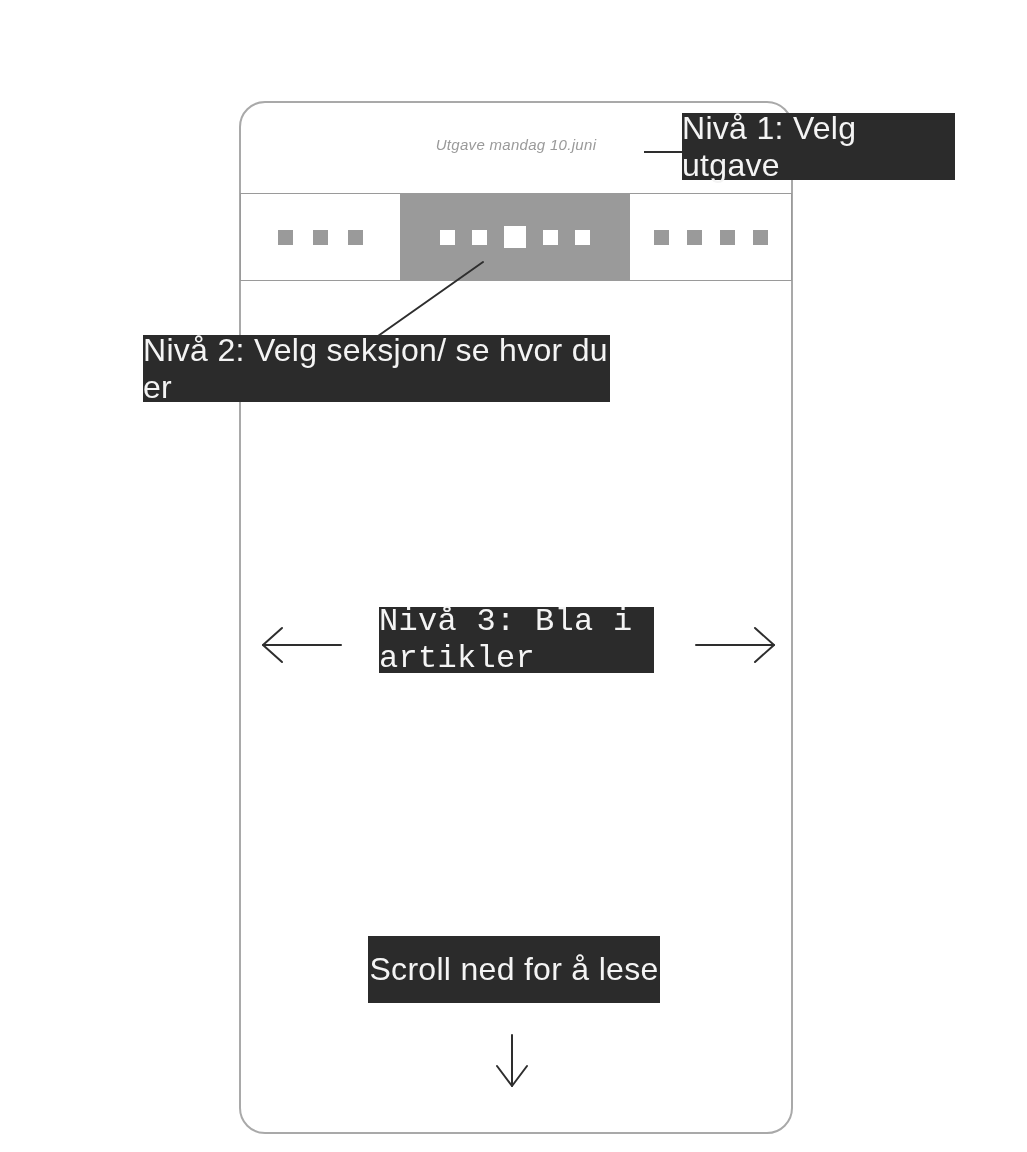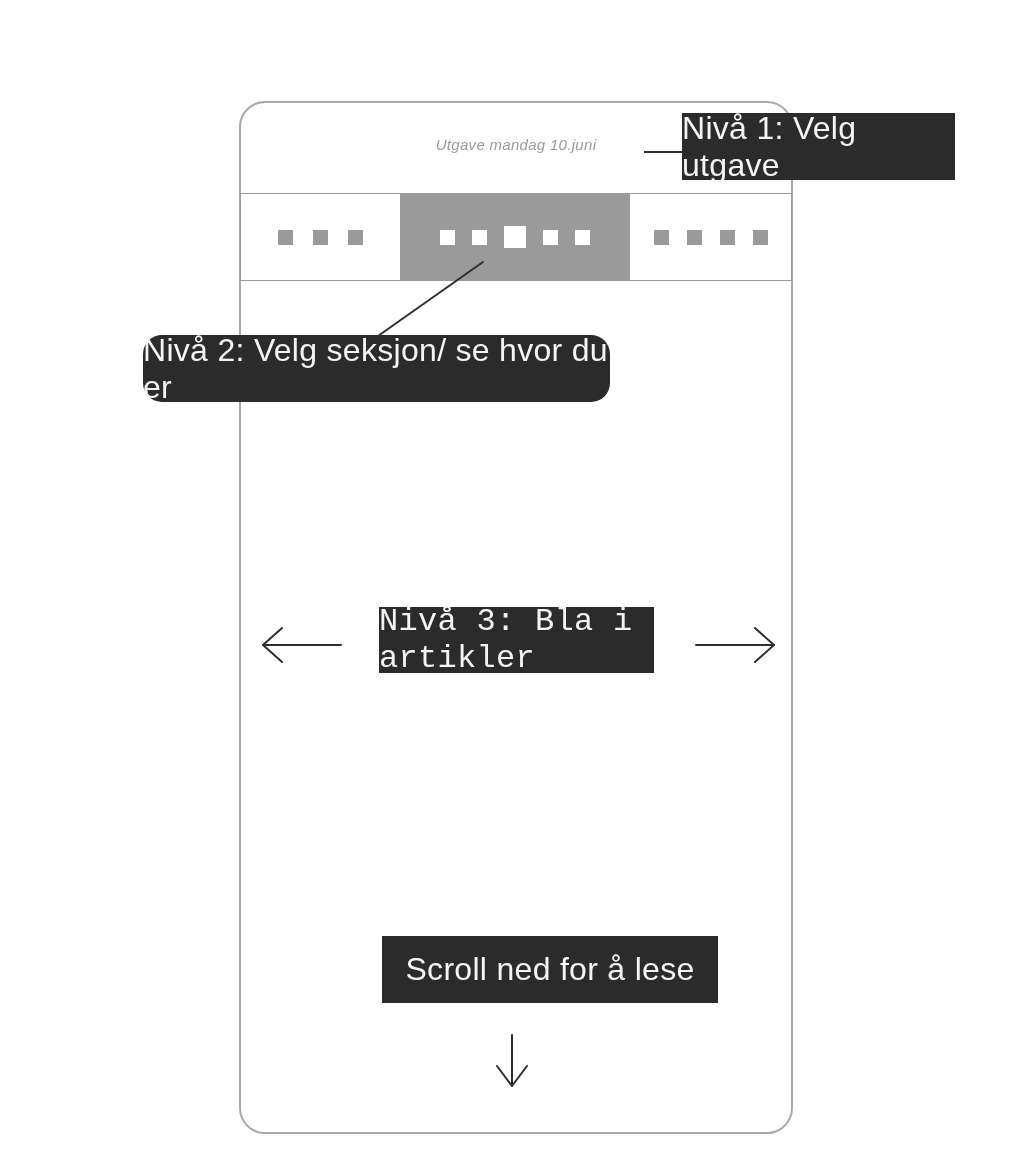--- a/index.html
+++ b/index.html
@@ -21,23 +21,23 @@
   .header-title{
     position:absolute;left:239px;top:136px;width:554px;
     text-align:center;font-size:15px;color:var(--header_text);letter-spacing:.3px;font-style:italic;
   }
   .annotation-box{
     position:absolute;background:var(--dark);color:var(--label_text);
     display:flex;align-items:center;justify-content:center;
     font-size:32px;letter-spacing:.3px;z-index:5;
   }
   .box-level1{left:682px;top:113px;width:273px;height:67px;}
-  .box-level2{left:143px;top:335px;width:467px;height:67px;border-radius:19px;}
+  .box-level2{left:143px;top:335px;width:467px;height:67px;}
   .box-level3{left:379px;top:607px;width:275px;height:66px;font-family:Liberation Mono, monospace;}
-  .box-scroll{left:368px;top:936px;width:336px;height:67px;margin-left:14px;}
+  .box-scroll{left:368px;top:936px;width:292px;height:67px;}
   .connector-h{
     position:absolute;left:644px;top:151px;width:38px;height:2px;background:var(--line);z-index:4;
   }
   .section-bar{
     position:absolute;left:240px;top:193px;width:552px;height:88px;display:flex;z-index:2;
   }
   .seg{
     display:flex;align-items:center;justify-content:center;gap:20px;
     background:#fff;border:1px solid var(--gray);height:100%;
   }

